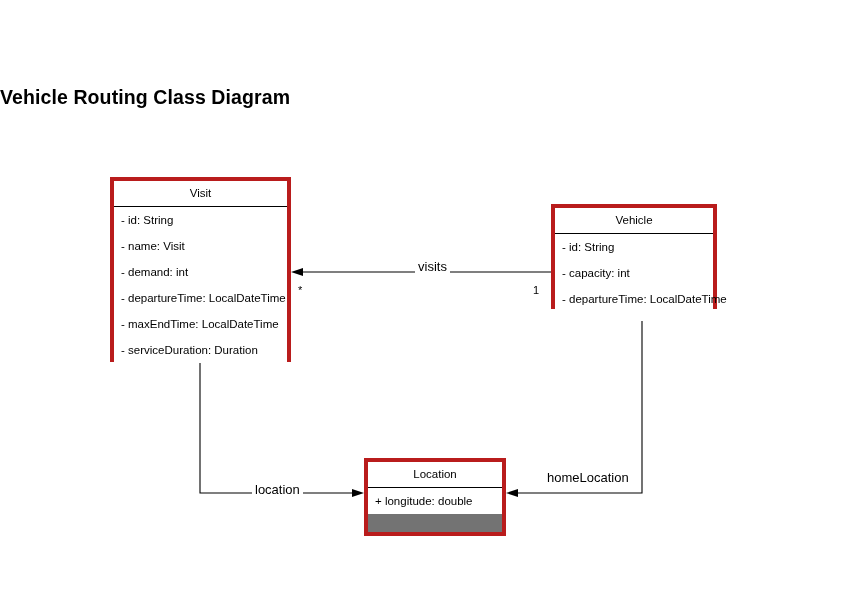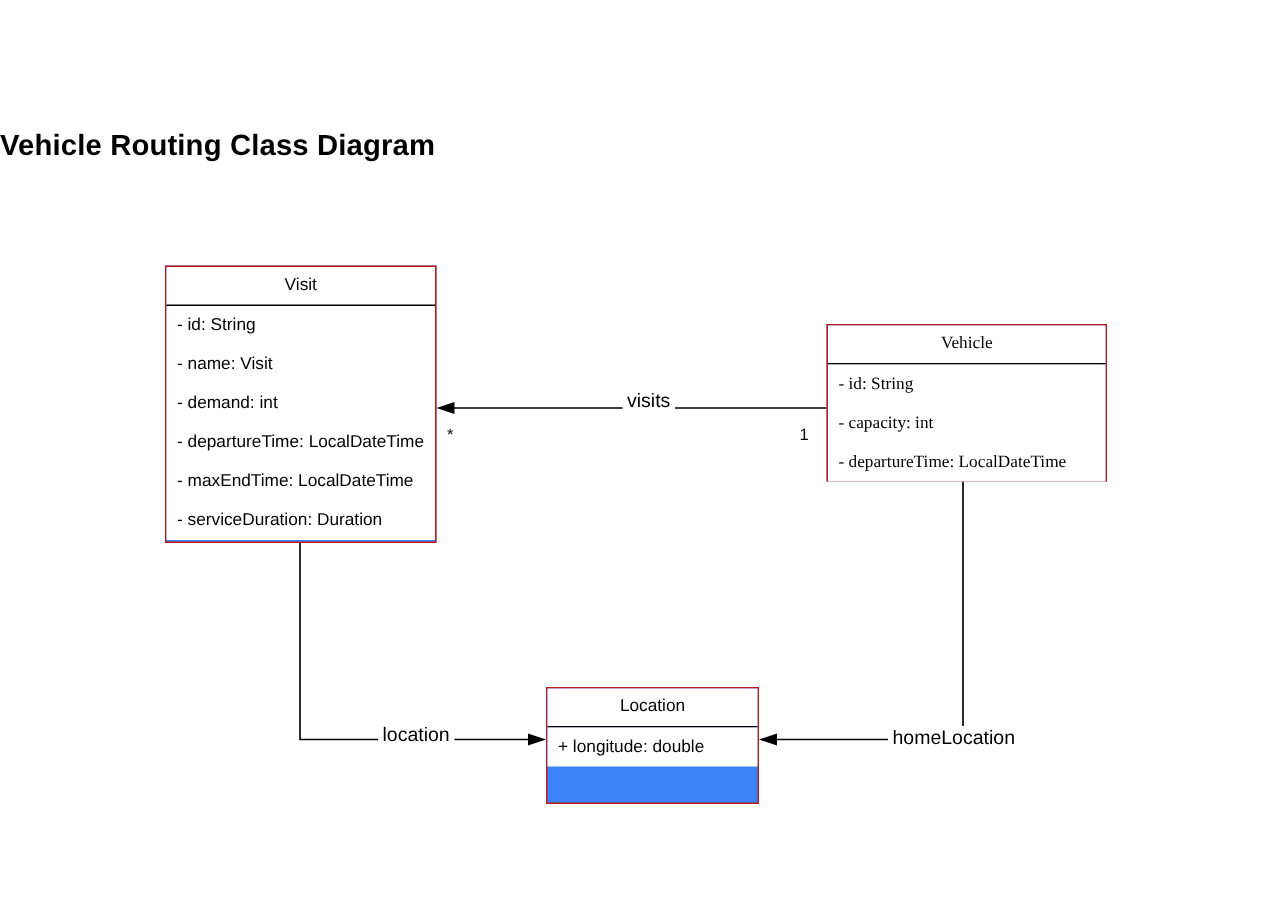--- a/index.html
+++ b/index.html
@@ -25,22 +25,22 @@
     width: 850px;
     text-align: left;
     font-size: 19.5px;
     font-weight: bold;
     color: #000000;
     letter-spacing: 0.1px;
   }
   .uml-class {
     position: absolute;
     box-sizing: border-box;
-    background: #3b82f6;
-    border: 1px solid #b91c1c;
+    background: #737373;
+    border: 4px solid #b91c1c;
     z-index: 3;
   }
   .uml-class-header {
     box-sizing: border-box;
     height: 26px;
     line-height: 25px;
     text-align: center;
     font-size: 11.5px;
     color: #000000;
     border-bottom: 1px solid #000000;
@@ -57,21 +57,21 @@
     box-sizing: border-box;
     height: 26px;
     line-height: 26px;
     padding-left: 7px;
     font-size: 11.5px;
     color: #000000;
     white-space: nowrap;
   }
   
   #class-visit    { left: 110px; top: 177px; width: 181px; height: 185px; }
-  #class-vehicle  { left: 551px; top: 216px; width: 187px; height: 105px; font-family: Liberation Serif, serif; }
+  #class-vehicle  { left: 551px; top: 204px; width: 166px; height: 105px; }
   #class-location { left: 364px; top: 458px; width: 142px; height: 78px; }
 
   
   #edge-layer {
     position: absolute;
     left: 0;
     top: 0;
     width: 850px;
     height: 600px;
     z-index: 2;
@@ -93,21 +93,21 @@
     padding: 0 3px;
   }
   .multiplicity {
     position: absolute;
     font-size: 11px;
     color: #000000;
     z-index: 4;
   }
   #edge-label-visits       { left: 415px; top: 259px; }
   #edge-label-location     { left: 252px; top: 482px; }
-  #edge-label-homelocation { left: 544px; top: 484px; margin-left: 48px; }
+  #edge-label-homelocation { left: 544px; top: 470px; }
   #multiplicity-visit-side   { left: 298px; top: 284px; }
   #multiplicity-vehicle-side { left: 533px; top: 284px; }
 </style>
 </head>
 <body>
 
 <div id="canvas">
 
   <div id="diagram-title">Vehicle Routing Class Diagram</div>
 

